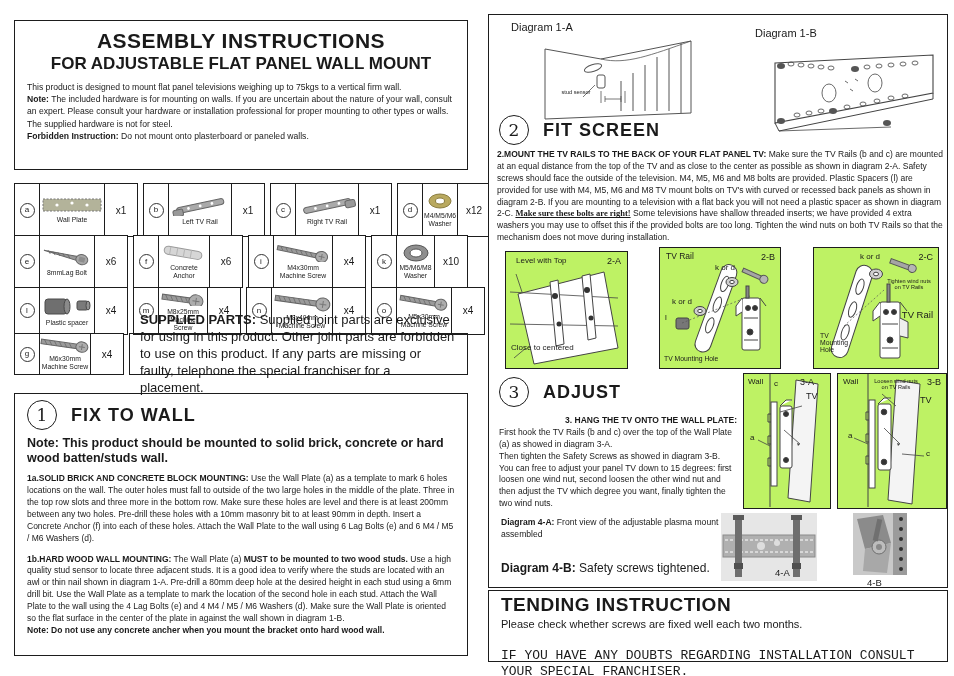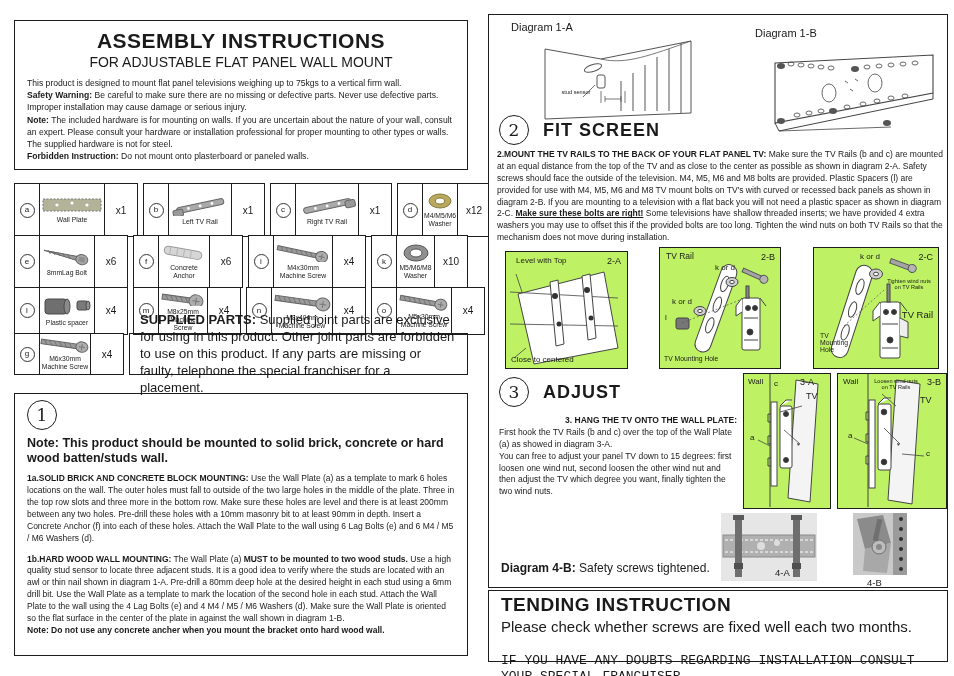--- a/index.html
+++ b/index.html
@@ -3,21 +3,21 @@
 <meta charset="utf-8">
 <style>
   html,body{margin:0;padding:0;background:#fff;}
   #sheet{position:relative;width:954px;height:676px;background:#fff;
          font-family:"Liberation Sans",sans-serif;color:#1a1a1a;overflow:hidden;}
   .box{border:1.6px solid #1d1d1d;box-sizing:border-box;background:#fff;}
   
   #left-page{position:absolute;left:14px;top:20px;width:454px;}
   #intro-box{height:150px;padding:6px 12px 4px;}
   .doc-title{text-align:center;font-size:21px;font-weight:bold;letter-spacing:.5px;margin:2px 0 1px;}
-  .doc-subtitle{text-align:center;font-size:14px;font-weight:normal;margin:0 0 7px;}
+  .doc-subtitle{text-align:center;font-size:17px;font-weight:bold;margin:0 0 7px;}
   .intro-p{font-size:8.6px;line-height:1.42;margin:0;}
   
   #parts-table{margin-top:13px;}
   .prow{display:flex;gap:5px;}
   .prow + .prow{margin-top:-1.6px;}
   .pgroup{flex:1;display:flex;border:1.6px solid #1d1d1d;box-sizing:border-box;background:#fff;}
   .pletter{width:24px;display:flex;align-items:center;justify-content:center;border-right:1.6px solid #1d1d1d;}
   .pletter span{display:inline-flex;align-items:center;justify-content:center;width:13px;height:13px;
                 border:1px solid #333;border-radius:50%;font-size:8px;line-height:1;}
   .pitem{flex:1;display:flex;flex-direction:column;align-items:center;justify-content:center;
@@ -30,48 +30,47 @@
              font-size:13px;line-height:1.3;display:flex;flex-direction:column;justify-content:center;}
   
   #section1-box{margin-top:18px;height:263px;padding:6px 12px;}
   .sec-head{display:flex;align-items:center;gap:14px;}
   .sec-circle{width:28px;height:28px;border:1.4px solid #1d1d1d;border-radius:50%;
               display:flex;align-items:center;justify-content:center;
               font-family:"DejaVu Serif",serif;font-size:17px;}
   .sec-title{font-size:18px;font-weight:bold;letter-spacing:1px;}
   .s1-note{font-size:12.5px;font-weight:bold;line-height:1.2;margin:6px 0 7px;}
   .body-p{font-size:8.5px;line-height:1.4;margin:0 0 9px;}
-  .u-bold{font-weight:bold;text-decoration:underline;}
+  .u-bold{font-weight:bold;text-decoration:underline;font-family:Liberation Serif, serif;}
   
   #right-main{position:absolute;left:488px;top:14px;width:460px;height:574px;}
   #right-main .abs{position:absolute;}
   .dia-label{font-size:11px;}
   .dia-box{position:absolute;border:1.4px solid #1d1d1d;box-sizing:border-box;background:#bef264;}
   .dia-tag{position:absolute;font-size:9px;}
   .lbl{position:absolute;font-size:8px;line-height:1.05;}
   .lbl-tiny{position:absolute;font-size:5.6px;line-height:1.1;text-align:center;}
   .photo{position:absolute;box-sizing:border-box;}
   #tending-box{position:absolute;left:488px;top:590px;width:460px;height:72px;padding:3px 12px;}
   .tend-title{font-size:19px;font-weight:bold;letter-spacing:.5px;margin:0;}
-  .tend-p{font-size:15px;margin:2px 0 16px;line-height:1.25;}
+  .tend-p{font-size:11px;margin:2px 0 16px;line-height:1.25;}
   .tend-p2{font-size:13px;margin:7px 0 16px;line-height:1.25;font-family:Liberation Mono, monospace;}
   svg{display:block;}
 </style>
 </head>
 <body>
 
 <div id="sheet">
 
   <div id="left-page">
 
     <div id="intro-box" class="box">
       <div class="doc-title">ASSEMBLY INSTRUCTIONS</div>
       <div class="doc-subtitle">FOR ADJUSTABLE FLAT PANEL WALL MOUNT</div>
       <p class="intro-p">This product is designed to mount flat panel televisions weighing up to 75kgs to a vertical firm wall.</p>
-      <p class="intro-p"><b>Safety Warning:</b><span> Be careful to make sure there are no missing or defective parts. Never use defective parts. Improper installation may cause damage or serious injury.</span></p>
       <p class="intro-p"><b>Note:</b><span> The included hardware is for mounting on walls. If you are uncertain about the nature of your wall, consult an expert. Please consult your hardware or installation professional for proper mounting to other types or walls. The supplied hardware is not for steel.</span></p>
       <p class="intro-p"><b>Forbidden Instruction:</b><span> Do not mount onto plasterboard or paneled walls.</span></p>
     </div>
 
     <div id="parts-table">
 
       <div class="prow r1">
         <div class="pgroup">
           <div class="pletter">
               <span>a</span>
@@ -292,20 +291,21 @@
         </div>
         <div class="note-cell">
           <div><b>SUPPLIED PARTS:</b><span> Supplied joint parts are exclusive for using in this product. Other joint parts are forbidden to use on this product. If any parts are missing or faulty, telephone the special franchiser for a placement.</span></div>
         </div>
       </div>
     </div>
 
     <div id="section1-box" class="box">
       <div class="sec-head">
         <div class="sec-circle">1</div>
+        <div class="sec-title">FIX TO WALL</div>
       </div>
       <div class="s1-note">Note: This product should be mounted to solid brick, concrete or hard wood batten/studs wall.</div>
       <p class="body-p"><b>1a.SOLID BRICK AND CONCRETE BLOCK MOUNTING:</b><span> Use the Wall Plate (a) as a template to mark 6 holes locations on the wall. The outer holes must fall to outside of the two large holes in the middle of the plate. Three in the top row slots and three more in the bottom row. Make sure these holes are level and there is at least 200mm between any two holes. Pre-drill these holes with a 10mm masonry bit to at least 90mm in depth. Insert a Concrete Anchor (f) into each of these holes. Attach the Wall Plate to the wall using 6 Lag Bolts (e) and 6 M4 / M5 / M6 Washers (d).</span></p>
       <p class="body-p"><b>1b.HARD WOOD WALL MOUNTING:</b><span> The Wall Plate (a) </span><b>MUST to be mounted to two wood studs.</b><span> Use a high quality stud sensor to locate three adjacent studs. It is a good idea to verify where the studs are located with an awl or thin nail shown in diagram 1-A. Pre-drill a 80mm deep hole at the desired height in each stud using a 6mm drill bit. Use the Wall Plate as a template to mark the location of the second hole in each stud. Attach the Wall Plate to the wall using the 4 Lag Bolts (e) and 4 M4 / M5 / M6 Washers (d). Make sure the Wall Plate is oriented so the flat surface in the center of the plate in against the wall shown in diagram 1-B.</span><br><b>Note: Do not use any concrete ancher when you mount the bracket onto hard wood wall.</b></p>
     </div>
   </div>
 
   <div id="right-main" class="box">
 
     <span class="abs dia-label" style="left:22px;top:6px;">Diagram 1-A</span>
@@ -375,21 +375,21 @@
         <g fill="#333">
             <circle cx="49" cy="44" r="3"></circle>
             <circle cx="81" cy="38" r="3"></circle>
             <circle cx="53" cy="72" r="2.5"></circle>
             <circle cx="85" cy="66" r="2.5"></circle>
           </g>
         <path d="M10 22 L16 40 M8 106 L20 96" stroke="#444" stroke-width=".8"></path>
       </svg>
       <span class="lbl" style="left:10px;top:5px;">Level with Top</span>
       <span class="dia-tag" style="right:6px;top:4px;">2-A</span>
-      <span class="lbl" style="left:5px;bottom:4px;">Close to centered</span>
+      <span class="lbl" style="left:5px;bottom:16px;">Close to centered</span>
     </div>
 
     <div class="dia-box" style="left:170px;top:232px;width:122px;height:122px;">
       <svg width="119" height="119" style="position:absolute;left:0;top:0;">
         <g transform="rotate(20 55 60)">
           <rect x="48" y="14" width="16" height="92" rx="8" fill="#fff" stroke="#444"></rect>
           <ellipse cx="56" cy="34" rx="3.5" ry="8" fill="none" stroke="#444"></ellipse>
           <ellipse cx="56" cy="56" rx="3.5" ry="8" fill="none" stroke="#444"></ellipse>
           <ellipse cx="56" cy="78" rx="3.5" ry="8" fill="none" stroke="#444"></ellipse>
         </g>
@@ -454,20 +454,21 @@
       <span class="lbl" style="right:5px;top:62px;font-size:9.5px;">TV Rail</span>
     </div>
 
     <div class="abs sec-head" style="left:10px;top:362px;">
       <div class="sec-circle">3</div>
       <div class="sec-title">ADJUST</div>
     </div>
     <div class="abs" style="left:10px;top:400px;width:238px;">
       <div class="body-p" style="margin:0;text-align:right;"><b>3. HANG THE TV ONTO THE WALL PLATE:</b></div>
       <div class="body-p" style="margin:0;">First hook the TV Rails (b and c) over the top of the Wall Plate (a) as showed in diagram 3-A.</div>
+      <div class="body-p" style="margin:0;">Then tighten the Safety Screws as showed in diagram 3-B.</div>
       <div class="body-p" style="margin:0;">You can free to adjust your panel TV down to 15 degrees: first loosen one wind nut, second loosen the other wind nut and then adjust the TV which degree you want, finally tighten the two wind nuts.</div>
     </div>
 
     <div class="dia-box" style="left:254px;top:358px;width:88px;height:136px;">
       <svg width="85" height="133" style="position:absolute;left:0;top:0;">
         <path d="M26 0 V133" stroke="#444" fill="none"></path>
         <rect x="27" y="28" width="6" height="84" fill="#fff" stroke="#444"></rect>
         <path d="M27 40 h-3 v8 h3 M27 62 h-3 v8 h3 M27 84 h-3 v8 h3" stroke="#444" fill="none"></path>
         <polygon points="52,6 74,10 66,128 44,124" fill="#f4f4f4" stroke="#444"></polygon>
         <g stroke="#444" fill="#fff">
@@ -502,20 +503,21 @@
         <path d="M62 70 l-3 -1 l1 3 z" fill="#444"></path>
       </svg>
       <span class="lbl" style="left:5px;top:4px;">Wall</span>
       <span class="dia-tag" style="right:5px;top:3px;">3-B</span>
       <span class="lbl-tiny" style="left:36px;top:4px;width:44px;">Loosen wind nuts on TV Rails</span>
       <span class="lbl" style="left:82px;top:22px;font-size:9px;">TV</span>
       <span class="lbl" style="left:10px;top:58px;">a</span>
       <span class="lbl" style="left:88px;top:76px;">c</span>
     </div>
 
+    <div class="abs" style="left:12px;top:502px;width:222px;font-size:8.6px;line-height:1.35;"><b>Diagram 4-A:</b><span> Front view of the adjustable plasma mount assembled</span></div>
     <div class="abs" style="left:12px;top:546px;width:222px;font-size:12px;"><b>Diagram 4-B:</b><span> Safety screws tightened.</span></div>
 
     <div class="photo" style="left:232px;top:498px;width:96px;height:68px;background:#e2e2e2;">
       <svg width="96" height="68">
         <rect x="0" y="0" width="96" height="68" fill="#e6e6e6"></rect>
         <rect x="2" y="22" width="92" height="22" fill="#b0b0b0" stroke="#8a8a8a"></rect>
         <path d="M4 27 h88 M4 39 h88" stroke="#fff" stroke-dasharray="3,2" stroke-width="1"></path>
         <circle cx="40" cy="33" r="4" fill="#ddd"></circle>
           <circle cx="56" cy="30" r="3" fill="#ddd"></circle>
         <rect x="14" y="4" width="7" height="60" fill="#6e6e6e"></rect>

